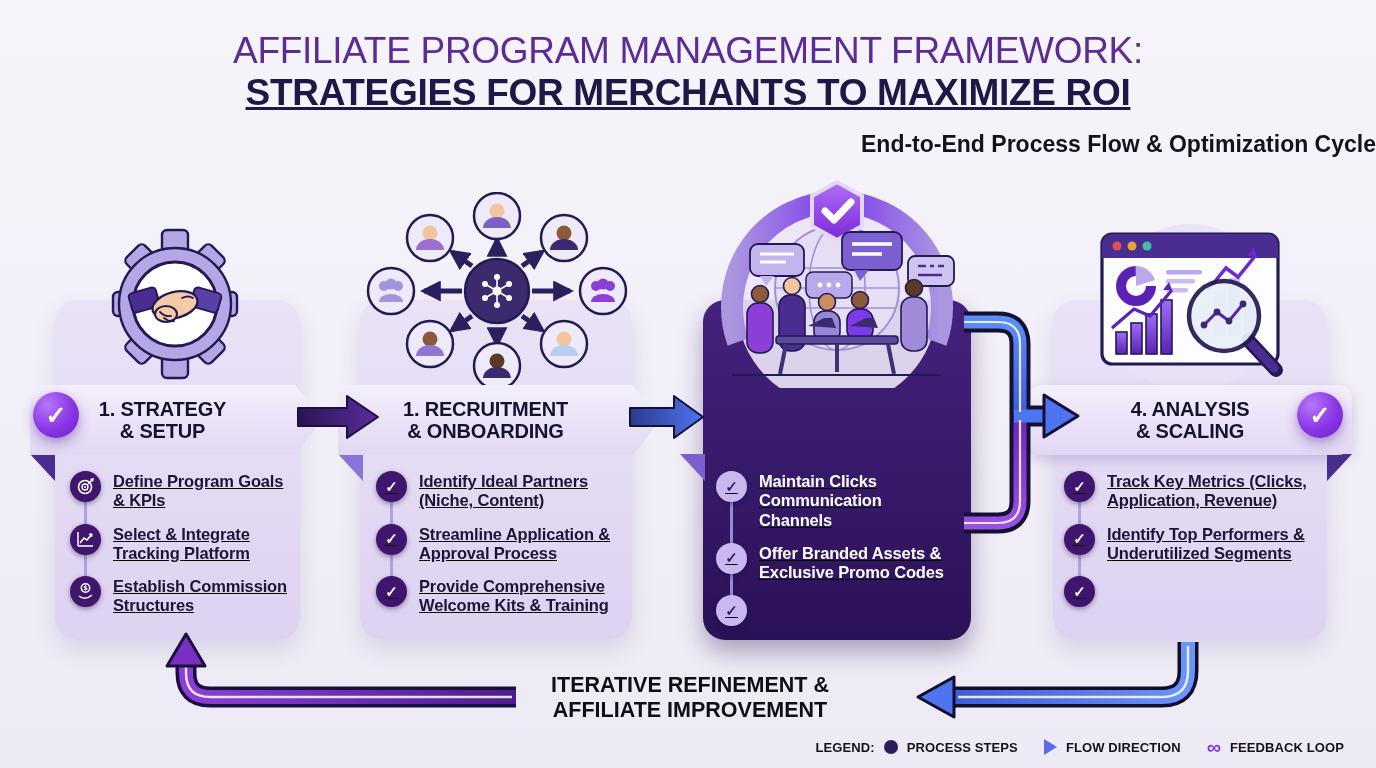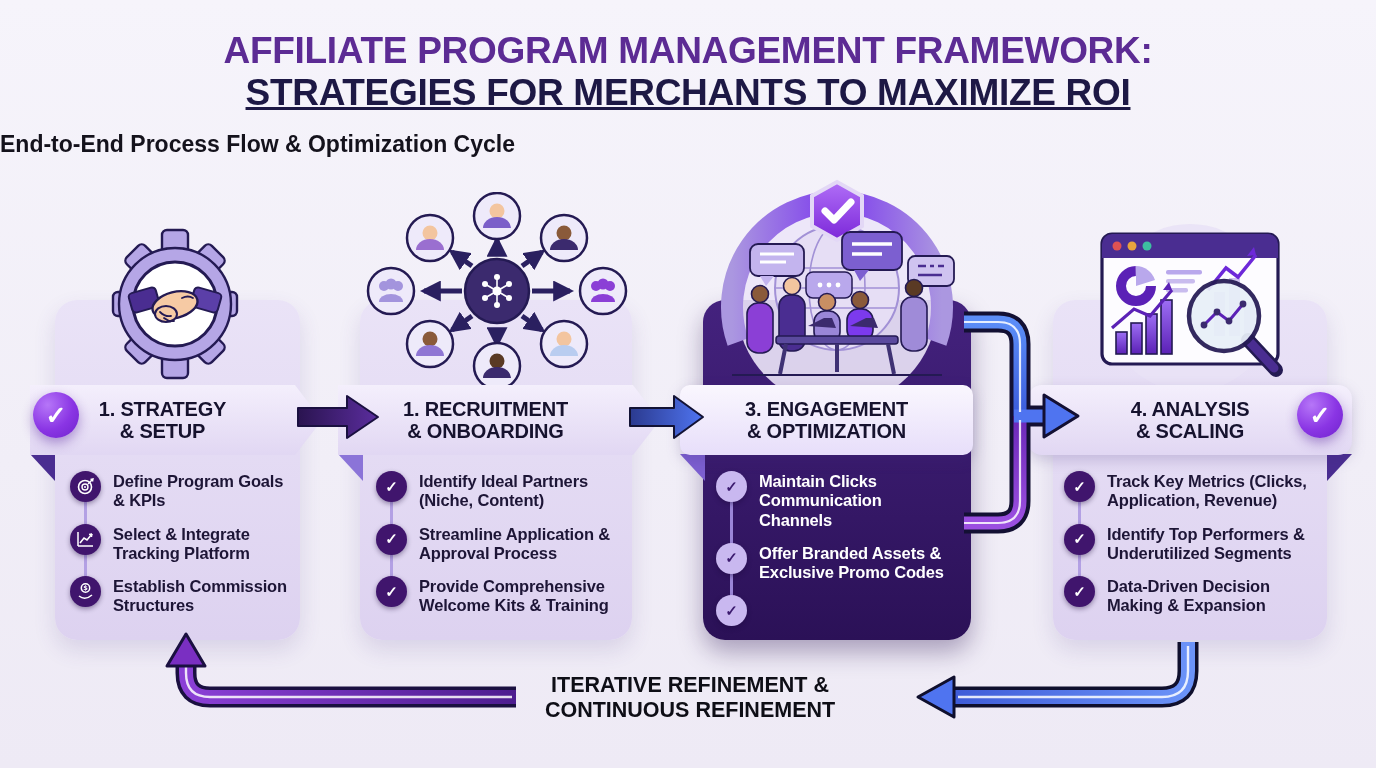--- a/index.html
+++ b/index.html
@@ -4,24 +4,24 @@
 <style>
   * { margin:0; padding:0; box-sizing:border-box; }
   html,body { background:#e8e6ef; }
   .stage {
     position:relative; width:1376px; height:768px; overflow:hidden;
     background:linear-gradient(180deg,#f6f4fb 0%,#f1eef7 60%,#eeeaf5 100%);
     font-family:"Liberation Sans", sans-serif;
   }
   
   .title1 { position:absolute; top:30px; left:0; right:0; text-align:center;
-    font-size:37px; font-weight:700; letter-spacing:-0.3px; color:#5c2b94; }
+    font-size:37px; font-weight:400; letter-spacing:-0.3px; color:#5c2b94; }
   .title2 { position:absolute; top:72px; left:0; right:0; text-align:center;
     font-size:37px; font-weight:800; letter-spacing:-0.3px; color:#1d1845;text-decoration:underline; }
-  .subtitle { position:absolute; top:131px; left:0; right:0; text-align:left;
+  .subtitle { position:absolute; top:131px; left:0; right:0; text-align:right;
     font-size:23px; font-weight:700; color:#14121c; }
   
   .card { position:absolute; top:300px; height:340px; border-radius:22px;
     background:linear-gradient(180deg,#eae3f7 0%,#ddd2f0 100%);
     box-shadow:0 10px 22px rgba(80,60,140,.14); }
   #card1 { left:55px;  width:245px; }
   #card2 { left:360px; width:272px; }
   #card3 { left:703px; width:268px;
     background:linear-gradient(180deg,#44227e 0%,#2b1157 100%);
     box-shadow:0 12px 24px rgba(40,16,80,.35); }
@@ -62,21 +62,21 @@
   #check4 { left:1297px; top:392px; }
   
   .bullets { position:absolute; top:471px; display:flex; flex-direction:column; gap:13px; }
   .bullets::before { content:""; position:absolute; left:14px; top:22px; bottom:22px;
     width:3px; background:#b3a0e4; z-index:0; }
   #bullets3.bullets::before { background:#9b86d8; }
   #bullets1 { left:70px;   width:226px; }
   #bullets2 { left:376px;  width:248px; }
   #bullets3 { left:716px;  width:242px; }
   #bullets4 { left:1064px; width:256px; }
-  .bullet { position:relative; z-index:1; display:flex; gap:12px; align-items:flex-start; }
+  .bullet { position:relative; z-index:1; display:flex; gap:12px; align-items:flex-start;text-decoration:underline; }
   .bcirc { flex:0 0 31px; width:31px; height:31px; border-radius:50%;
     background:#40156d; color:#fff; display:flex; align-items:center; justify-content:center;
     font-size:15px; font-weight:800; box-shadow:0 2px 5px rgba(25,8,55,.4); }
   .bcirc svg { display:block; }
   .light-chk { background:#c9b8f0 !important; color:#3b1a6e !important; }
   .btext { font-size:16.5px; font-weight:700; color:#1d1536;
     line-height:1.17; letter-spacing:-0.15px; padding-top:1px; }
   .dark .btext { color:#ffffff; }
   
   .loop-label { position:absolute; left:470px; top:673px; width:440px;
@@ -313,26 +313,20 @@
       <span>1. STRATEGY</span>
         <span>&amp; SETUP</span>
     </div>
   </div>
   <div class="band point" id="band2">
     <div class="step-title">
       <span>1. RECRUITMENT</span>
         <span>&amp; ONBOARDING</span>
     </div>
   </div>
-  <div class="band" id="band3">
-    <div class="step-title">
-      <span>3. ENGAGEMENT</span>
-        <span>&amp; OPTIMIZATION</span>
-    </div>
-  </div>
   <div class="band" id="band4">
     <div class="step-title">
       <span>4. ANALYSIS</span>
         <span>&amp; SCALING</span>
     </div>
   </div>
 
   <div class="bigcheck" id="check1">
       <span>✓</span>
     </div>
@@ -487,23 +481,33 @@
     <div class="bullet">
       <div class="bcirc">
           <span>✓</span>
         </div>
       <div class="btext">Identify Top Performers &amp; Underutilized Segments</div>
     </div>
     <div class="bullet">
       <div class="bcirc">
           <span>✓</span>
         </div>
-      <div class="btext">Data-Driven Decision Making &amp; Expansion</div>
     </div>
   </div>
 
   <div class="loop-label">
     <span>ITERATIVE REFINEMENT &amp;</span>
-    <span>CONTINUOUS REFINEMENT</span>
-  </div>
-
+    <span>AFFILIATE IMPROVEMENT</span>
+  </div>
+
+  <div class="legend">
+    <span>LEGEND:</span>
+    <span class="lg-circle"></span>
+    <span>PROCESS STEPS</span>
+    <span class="lg-gap"></span>
+    <span class="lg-tri"></span>
+    <span>FLOW DIRECTION</span>
+    <span class="lg-gap"></span>
+    <span class="lg-inf">∞</span>
+    <span>FEEDBACK LOOP</span>
+  </div>
 
 </div>
 
 </body></html>

